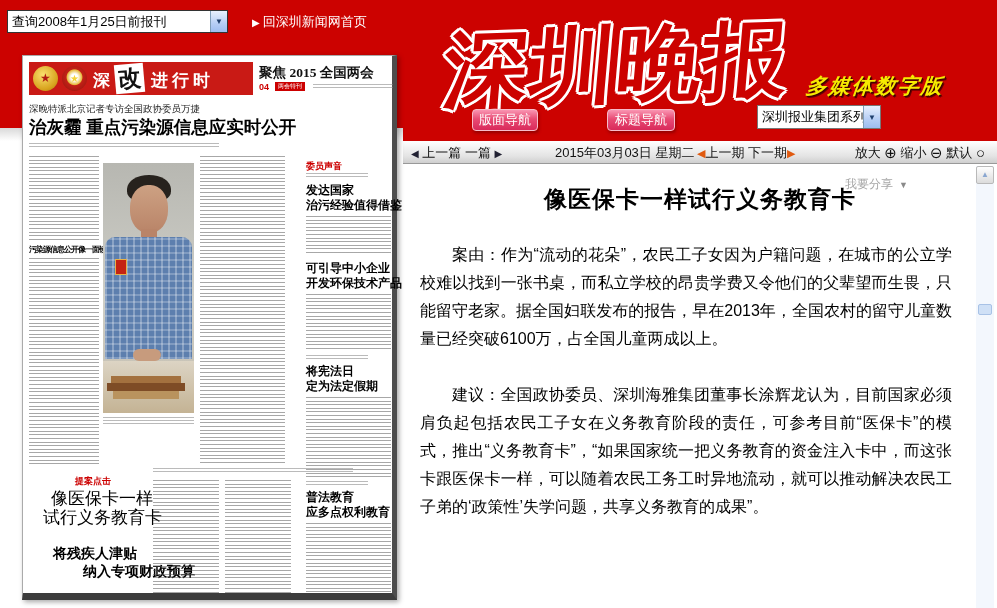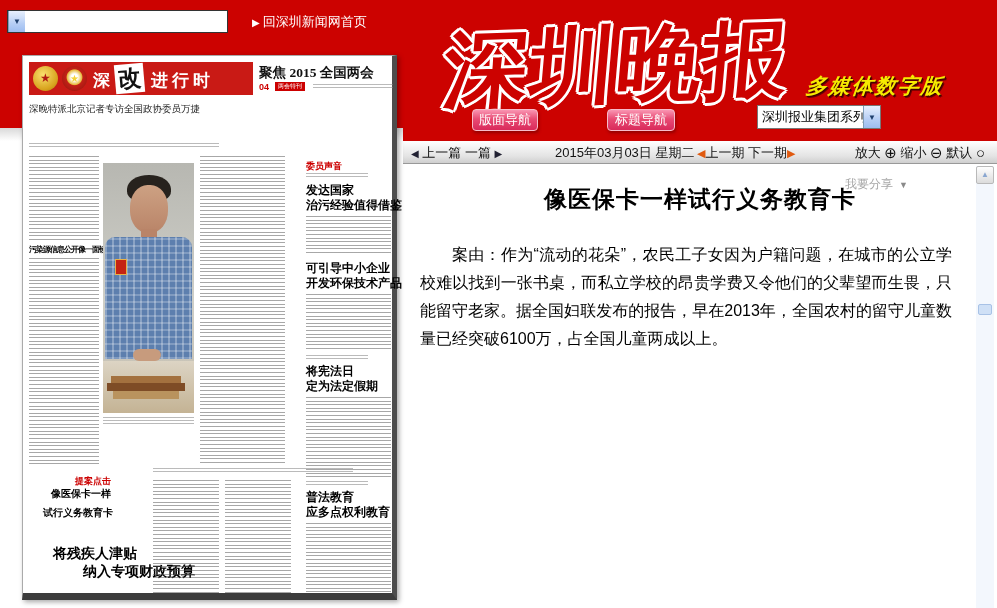--- a/index.html
+++ b/index.html
@@ -89,21 +89,21 @@
   .np-jxs { left:122px; top:7px; color:#fff; font-size:17px; font-weight:bold; letter-spacing:4px; }
   .np-focus { left:236px; top:8px; font-size:13.5px; font-weight:bold; color:#111; white-space:nowrap;
               font-family:"Liberation Serif","DejaVu Serif",serif; }
   .np-pageno { left:236px; top:26px; color:#c00; font-size:9px; font-weight:bold; }
   .np-pagetag { left:252px; top:26px; background:#c00; color:#fff; font-size:6px; padding:1px 3px; line-height:7px; }
   .np-subtitle { left:6px; top:47px; font-size:9.5px; color:#222; white-space:nowrap; }
   .np-headline { left:6px; top:59px; font-size:17.5px; font-weight:900; color:#000; white-space:nowrap; }
   .np-subhead-sm { font-size:8px; font-weight:bold; color:#000; white-space:nowrap; letter-spacing:-1px; }
   .np-label { color:#c00; font-size:9px; font-weight:bold; white-space:nowrap; }
   .np-bold12 { font-size:12px; font-weight:bold; color:#000; white-space:nowrap;text-align:right; }
-  .np-bold15 { font-size:10px; font-weight:bold; color:#000; white-space:nowrap; }
+  .np-bold15 { font-size:17px; font-weight:normal; color:#000; white-space:nowrap; }
   .np-bold14 { font-size:14px; font-weight:bold; color:#000; white-space:nowrap; }
 
   .st { background-image:repeating-linear-gradient(180deg, rgba(80,80,80,.5) 0 1px, transparent 1px 3.6px); }
   .stg { background-image:repeating-linear-gradient(180deg, rgba(130,130,130,.55) 0 1px, transparent 1px 3px); }
 
   
   .photo { left:80px; top:107px; width:91px; height:250px; overflow:hidden;
            background:linear-gradient(#b7b7b1,#cfcfc8 55%,#c3bbab); }
   .photo * { position:absolute; }
   .ph-hair { top:12px; left:24px; width:44px; height:28px; border-radius:50% 50% 42% 42%; background:#27221d; }
@@ -123,20 +123,21 @@
 </style>
 </head>
 <body>
 
 <div class="screen">
 
   <div class="red-band"></div>
   <div class="left-under"></div>
 
   <div class="xp-select" style="left:7px;top:10px;width:221px;height:23px;">
+    <span class="val">查询2008年1月25日前报刊</span>
     <span class="arrow-btn">▼</span>
   </div>
   <a class="home-link">
     <span class="tri">▶</span>
     <span>回深圳新闻网首页</span>
   </a>
 
   <div class="logo">深圳晚报</div>
   <div class="edition">多媒体数字版</div>
   <div class="nav-btn btn-page">版面导航</div>
@@ -167,20 +168,21 @@
       <span class="zoom-ic">○</span>
     </span>
   </div>
 
   <div class="article">
     <div class="share">
       <span>我要分享</span><span class="tri">▼</span>
     </div>
     <h1 class="art-title">像医保卡一样试行义务教育卡</h1>
     <p class="art-p p1">案由：作为“流动的花朵”，农民工子女因为户籍问题，在城市的公立学校难以找到一张书桌，而私立学校的昂贵学费又令他们的父辈望而生畏，只能留守老家。据全国妇联发布的报告，早在2013年，全国农村的留守儿童数量已经突破6100万，占全国儿童两成以上。</p>
+    <p class="art-p p2">建议：全国政协委员、深圳海雅集团董事长涂辉龙认为，目前国家必须肩负起包括农民工子女在义务教育阶段的责任，可参考目前“医保卡”的模式，推出“义务教育卡”，“如果国家统一把义务教育的资金注入卡中，而这张卡跟医保卡一样，可以随着农民工务工时异地流动，就可以推动解决农民工子弟的‘政策性’失学问题，共享义务教育的成果”。</p>
   </div>
 
   <div class="sbar">
     <div class="up">▲</div>
     <div class="thumb"></div>
   </div>
 
   <div class="page">
 
     <div class="np-banner">
@@ -189,20 +191,21 @@
       <span class="np-shen">深</span>
       <span class="np-gai-box">改</span>
       <span class="np-jxs">进行时</span>
     </div>
     <span class="np-focus">聚焦 2015 全国两会</span>
     <span class="np-pageno">04</span>
     <span class="np-pagetag">两会特刊</span>
     <span class="stg" style="left:290px;top:28px;width:80px;height:4px;"></span>
 
     <span class="np-subtitle">深晚特派北京记者专访全国政协委员万捷</span>
+    <span class="np-headline">治灰霾  重点污染源信息应实时公开</span>
     <span class="stg" style="left:6px;top:87px;width:190px;height:4px;"></span>
 
     <span class="st" style="left:6px;top:100px;width:70px;height:84px;"></span>
     <span class="np-subhead-sm" style="left:6px;top:188px;">污染源信息公开像一面镜子</span>
     <span class="st" style="left:6px;top:202px;width:70px;height:208px;"></span>
 
     <div class="photo">
       <span class="ph-hair"></span>
       <span class="ph-face"></span>
       <span class="ph-neck"></span>

